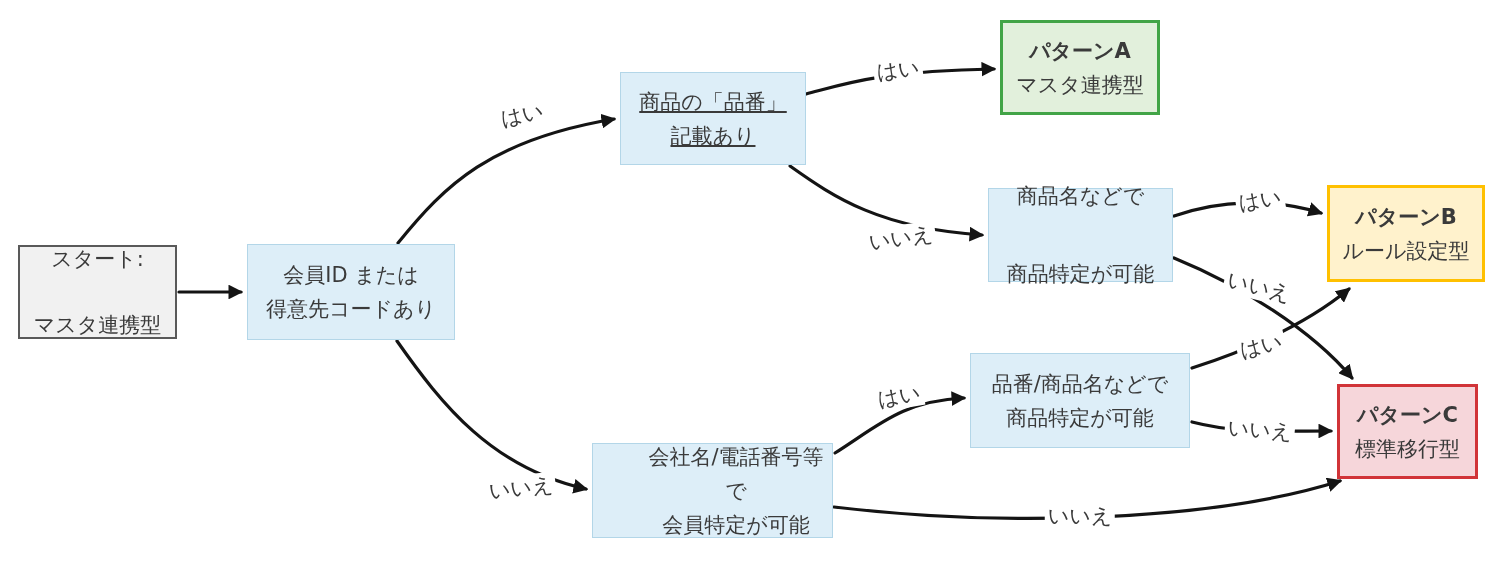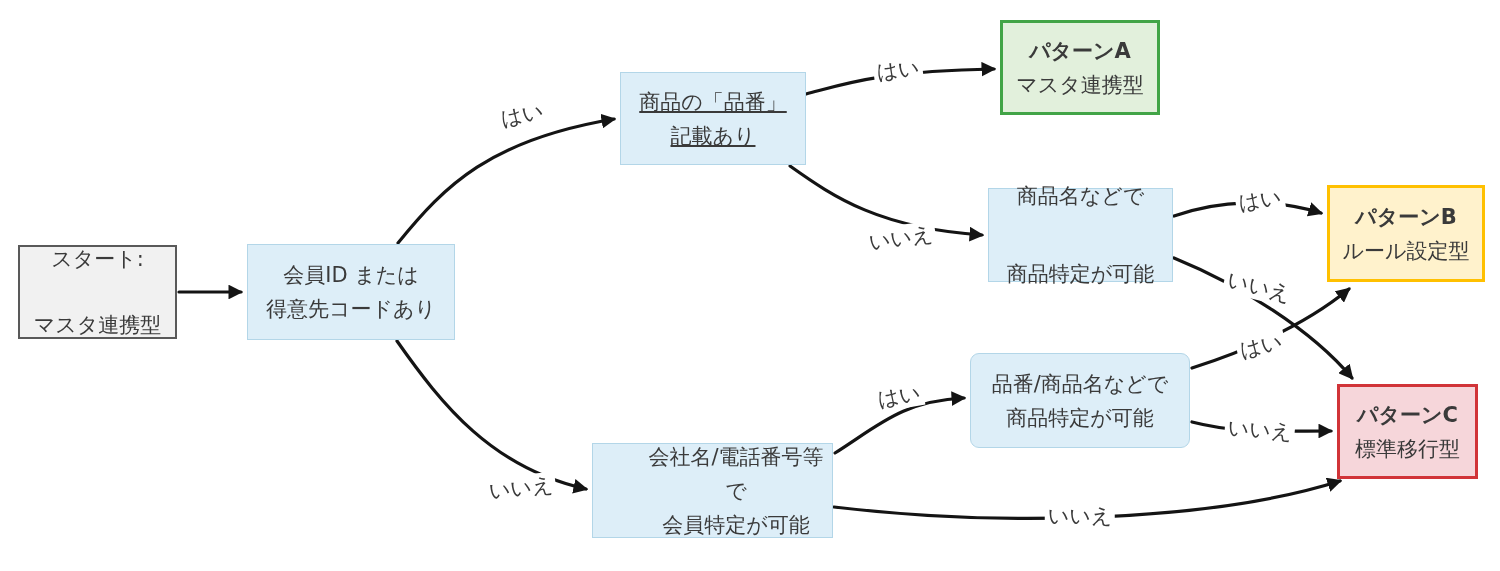--- a/index.html
+++ b/index.html
@@ -108,21 +108,21 @@
   <div class="node node-question" style="left:620px; top:72px; width:186px; height:93px;text-decoration:underline;">
     <div>商品の「品番」</div>
     <div>記載あり</div>
   </div>
 
   <div class="node node-question" style="left:988px; top:188px; width:185px; height:94px;gap:44px;">
     <div>商品名などで</div>
     <div>商品特定が可能</div>
   </div>
 
-  <div class="node node-question" style="left:970px; top:353px; width:220px; height:95px;border-radius:9px;">
+  <div class="node node-question" style="left:970px; top:353px; width:220px; height:95px;">
     <div>品番/商品名などで</div>
     <div>商品特定が可能</div>
   </div>
 
   <div class="node node-question" style="left:592px; top:443px; width:241px; height:95px;padding-left:47px;">
     <div>会社名/電話番号等で</div>
     <div>会員特定が可能</div>
   </div>
 
   <div class="node node-pattern node-pattern-a" style="left:1000px; top:20px; width:160px; height:95px;">

